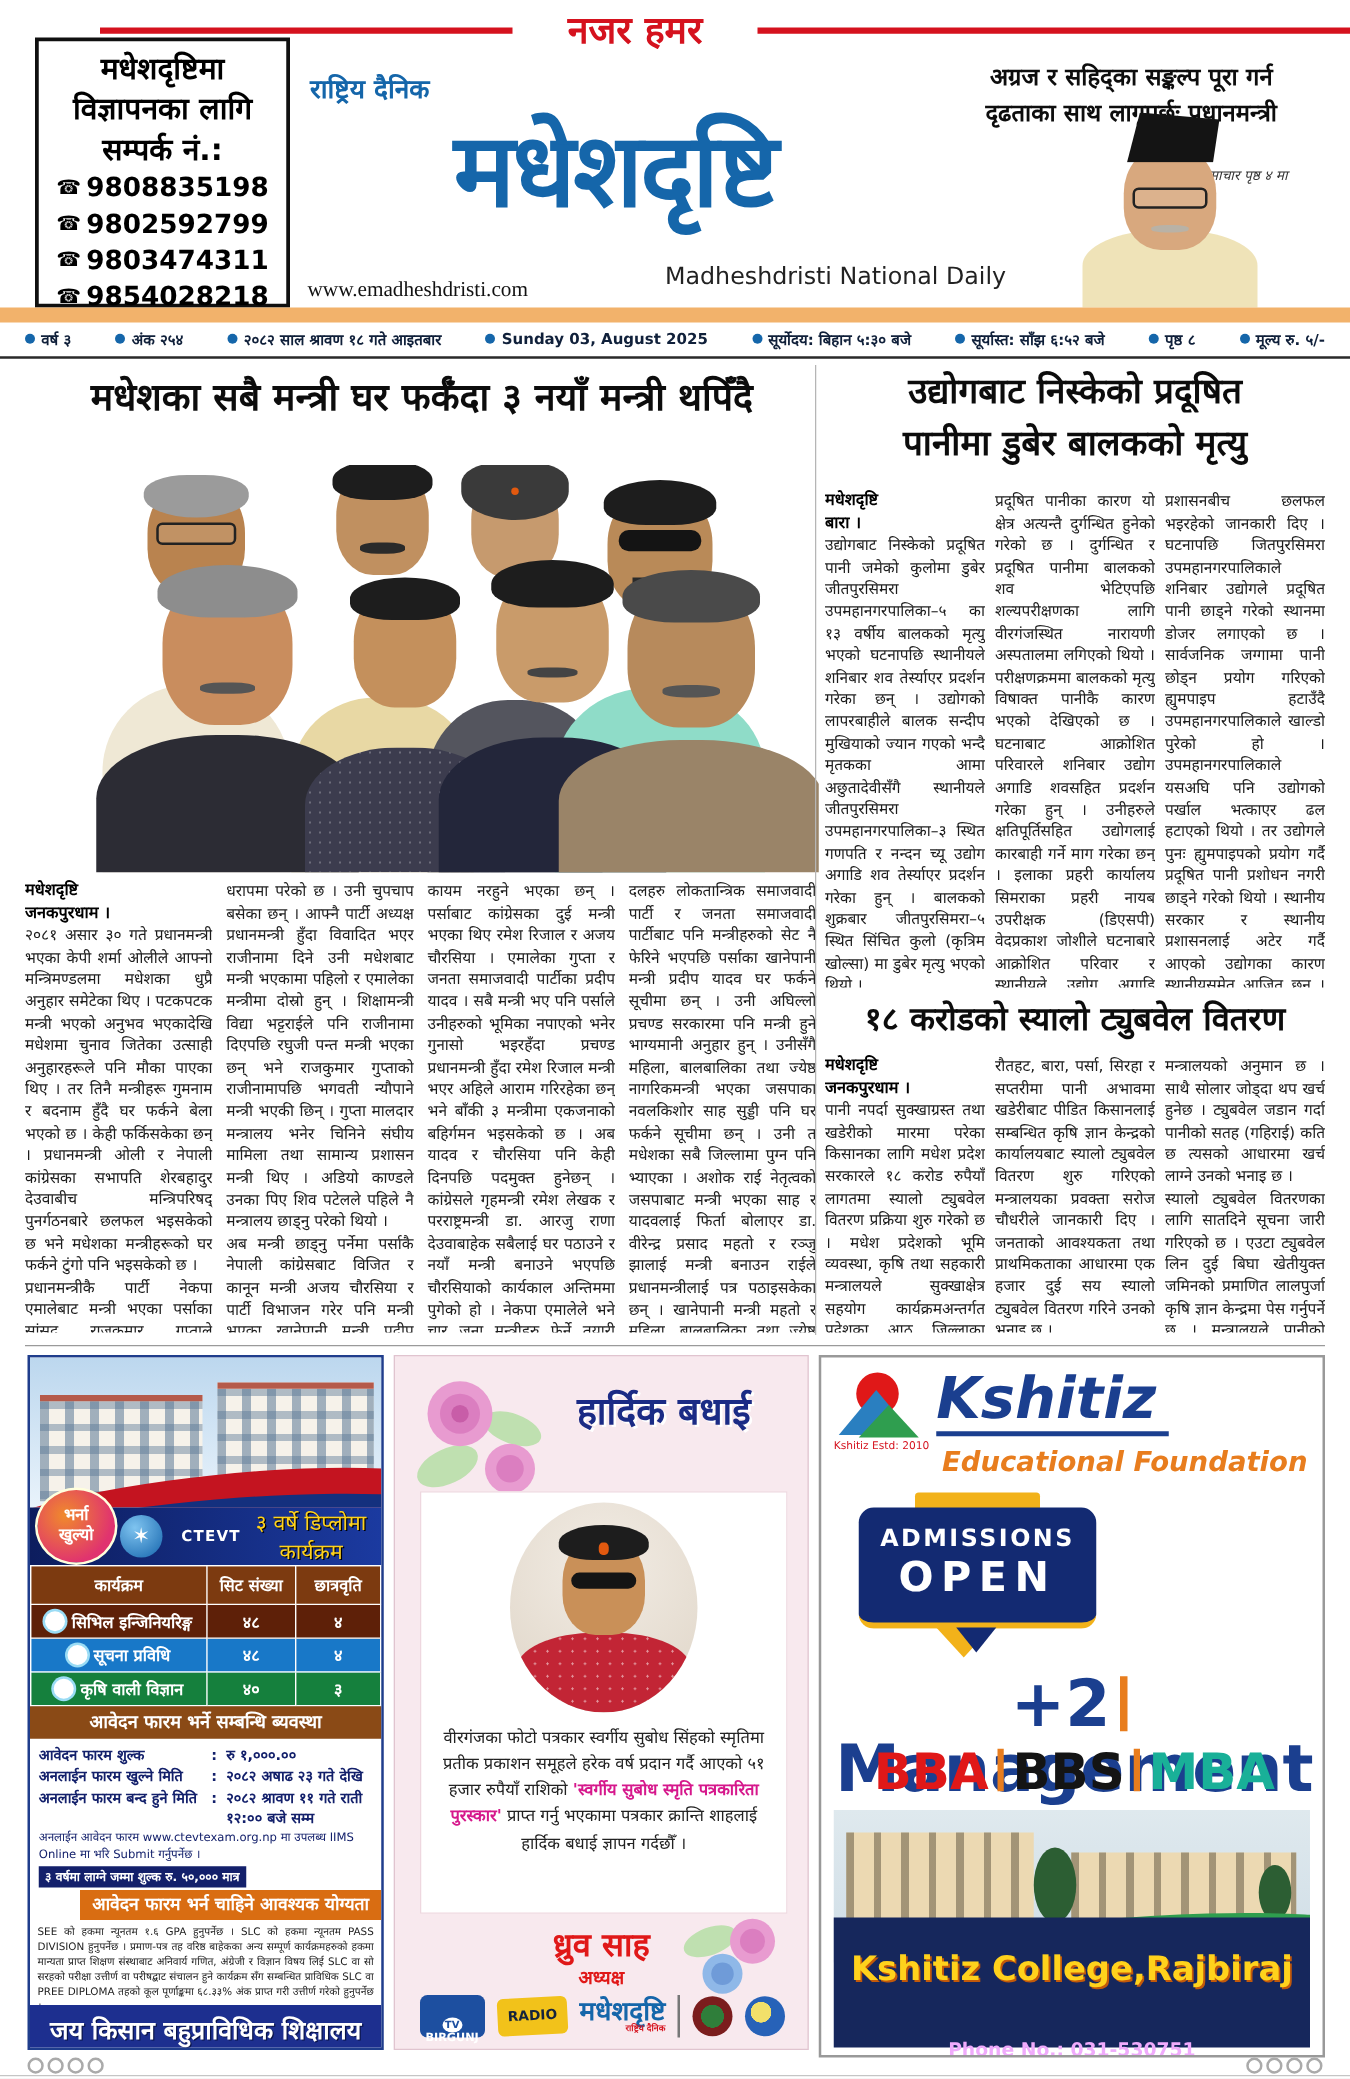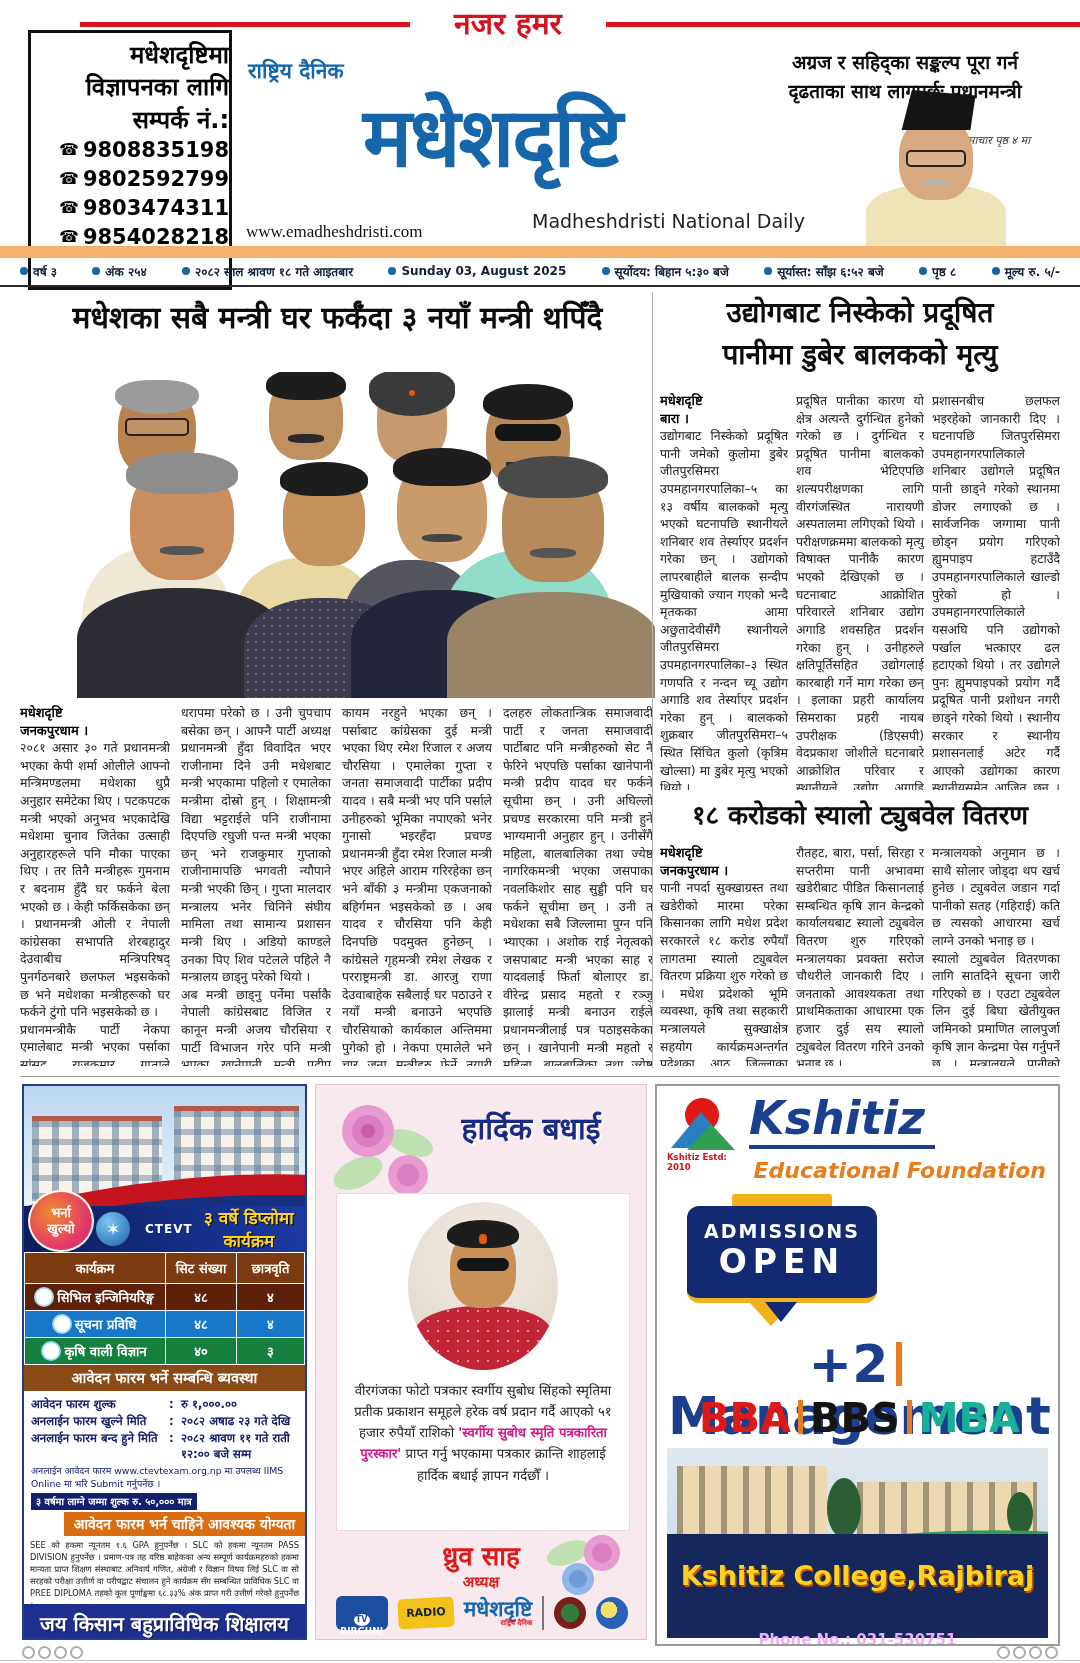--- a/index.html
+++ b/index.html
@@ -2,21 +2,21 @@
 <html><head>
 <meta charset="utf-8">
 <style>
   html,body{margin:0;padding:0;background:#e9e9e9;}
   #page{position:relative;width:1080px;height:1663px;background:#fff;margin:0 auto;overflow:hidden;
         font-family:"DejaVu Sans","Liberation Sans",sans-serif;color:#141414;}
   .abs{position:absolute;}
   
   .redline{position:absolute;height:5px;background:#d5121e;}
   #banner{position:absolute;left:408px;top:2px;width:200px;text-align:center;font-size:30px;font-weight:bold;color:#d5121e;}
-  #adbox{position:absolute;left:28px;top:30px;width:204px;height:260px;border:3px solid #101010;background:#fff;text-align:right;padding-top:6px;box-sizing:border-box;}
+  #adbox{position:absolute;left:28px;top:30px;width:204px;height:216px;border:3px solid #101010;background:#fff;text-align:center;padding-top:6px;box-sizing:border-box;}
   #adbox .t{font-size:24px;font-weight:bold;line-height:1.35;color:#000;}
   .phone-row{font-size:21px;font-weight:bold;color:#000;line-height:1.38;}
   .ph-ic{font-size:16px;vertical-align:2px;margin-right:4px;}
   #daily{position:absolute;left:248px;top:56px;font-size:21px;font-weight:bold;color:#1566aa;}
   #biglogo{position:absolute;left:212px;top:48px;width:560px;height:180px;font-size:82px;font-weight:bold;color:#1566aa;text-align:center;line-height:180px;letter-spacing:-2px;}
   #website{position:absolute;left:246px;top:222px;font-size:17px;font-family:"Liberation Serif",serif;color:#111;}
   #ensub{position:absolute;left:532px;top:210px;font-size:19px;color:#222;}
   #pmhead{position:absolute;left:752px;top:48px;width:306px;text-align:center;font-weight:bold;font-size:19px;line-height:1.55;color:#0d0d0d;}
   #pmnote{position:absolute;left:860px;top:132px;width:170px;text-align:right;font-size:11px;font-style:italic;color:#333;}
   
@@ -57,21 +57,21 @@
   #ct-photo{position:relative;height:120px;background:linear-gradient(#bcd7ee,#e9f3fb);overflow:hidden;}
   .bldg{position:absolute;background:#f6f2ea;border-top:5px solid #b55a4a;
         background-image:repeating-linear-gradient(90deg,rgba(90,120,150,.55) 0 7px,transparent 7px 20px),repeating-linear-gradient(rgba(90,120,150,.45) 0 6px,transparent 6px 18px);}
   .swooshR{position:absolute;left:-40px;bottom:-34px;width:380px;height:60px;background:#c41420;border-radius:50%;transform:rotate(-6deg);}
   .swooshB{position:absolute;left:-30px;bottom:-52px;width:400px;height:60px;background:#14307e;border-radius:50%;transform:rotate(-4deg);}
   #ct-band{position:relative;height:46px;background:linear-gradient(90deg,#0d1d5e,#1b3aa0);display:flex;align-items:center;}
   #ct-open{position:absolute;left:4px;top:-16px;width:62px;height:58px;border-radius:50%;background:radial-gradient(circle at 35% 35%,#f08a2c,#e0336f 70%);
            color:#fff;font-weight:bold;font-size:13px;line-height:1.2;display:flex;flex-direction:column;align-items:center;justify-content:center;z-index:3;border:2px solid #ffd;}
   #ct-logo{width:34px;height:34px;border-radius:50%;background:radial-gradient(circle at 35% 30%,#7fc4f0,#1565ad);margin-left:72px;color:#fff;font-size:17px;text-align:center;line-height:34px;flex:0 0 auto;}
   #ct-logotext{color:#fff;font-weight:bold;font-size:12px;margin-left:15px;letter-spacing:1px;}
-  #ct-title{flex:1;text-align:center;color:#ffd21c;font-weight:bold;font-size:17px;text-shadow:1px 1px 0 #000;}
+  #ct-title{flex:1;text-align:center;color:#ffd21c;font-weight:normal;font-size:17px;text-shadow:1px 1px 0 #000;}
   #ct-table{width:100%;border-collapse:collapse;}
   #ct-table td{border:1px solid #fff;color:#fff;font-weight:bold;text-align:center;font-size:13px;padding:0;}
   .ct-th td{background:#7c3a10;height:30px;font-size:14px;}
   .ct-r0 td{background:#5e2008;height:26px;}
   .ct-r1 td{background:#1878c8;height:26px;}
   .ct-r2 td{background:#15803d;height:26px;}
   .rowic{display:inline-block;width:16px;height:16px;border-radius:50%;background:#fff;vertical-align:-3px;margin-right:5px;box-shadow:0 0 0 2px #9adcf5;}
   .ct-sec1{height:26px;background:#8a4a16;color:#fff;font-weight:bold;font-size:14.5px;text-align:center;line-height:26px;}
   #ct-fees{padding:5px 7px 2px 7px;}
   .fee{display:flex;font-size:11.6px;font-weight:bold;color:#13206b;line-height:1.45;}
@@ -99,21 +99,21 @@
   #lg-md{font-size:21px;font-weight:bold;color:#1566aa;line-height:1;}
   #lg-md small{display:block;font-size:7px;color:#d5121e;text-align:right;}
   .lg-sep{width:2px;height:34px;background:#777;}
   .lg-circ{width:32px;height:32px;border-radius:50%;}
   
   #kshitiz{position:absolute;left:655px;top:1084px;width:405px;height:562px;background:#fff;border:2px solid #999;box-sizing:border-box;overflow:hidden;}
   #ks-logo{position:absolute;left:14px;top:12px;width:64px;height:64px;}
   #ks-sun{position:absolute;left:14px;top:0;width:34px;height:34px;border-radius:50%;background:#e01818;}
   #ks-mtn{position:absolute;left:0;top:14px;width:0;height:0;border-left:30px solid transparent;border-right:30px solid transparent;border-bottom:36px solid #2a7fc0;}
   #ks-mtn2{position:absolute;left:16px;top:26px;width:0;height:0;border-left:24px solid transparent;border-right:24px solid transparent;border-bottom:26px solid #2f9e4f;}
-  #ks-estd{position:absolute;left:10px;top:66px;width:80px;font-size:8.5px;font-weight:bold;color:#d5121e;line-height:1.2;}
+  #ks-estd{position:absolute;left:10px;top:66px;width:80px;font-size:8.5px;font-weight:normal;color:#d5121e;line-height:1.2;}
   #ks-brand{position:absolute;left:92px;top:6px;font-size:46px;font-weight:bold;font-style:italic;color:#1b3f8f;border-bottom:4px solid #1b3f8f;line-height:1.15;padding-right:10px;}
   #ks-found{position:absolute;right:12px;top:72px;font-size:22px;font-weight:bold;font-style:italic;color:#e87d1e;}
   #ks-badge{position:absolute;left:30px;top:108px;width:190px;height:142px;}
   #ks-tab{position:absolute;left:45px;top:0;width:100px;height:16px;background:#f2b21a;border-radius:3px;}
   #ks-box{position:absolute;left:0;top:12px;width:190px;height:92px;background:#132a72;border-radius:12px;border-bottom:5px solid #f2b21a;color:#fff;text-align:center;}
   #ks-adm{font-size:19px;font-weight:bold;letter-spacing:2px;margin-top:14px;}
   #ks-open{font-size:33px;font-weight:bold;letter-spacing:6px;}
   #ks-pt{position:absolute;left:62px;top:108px;width:0;height:0;border-left:22px solid transparent;border-right:22px solid transparent;border-top:24px solid #f2b21a;}
   #ks-pt2{position:absolute;left:78px;top:108px;width:0;height:0;border-left:16px solid transparent;border-right:16px solid transparent;border-top:20px solid #132a72;}
   #ks-plus2{position:absolute;left:0;top:252px;width:405px;text-align:center;font-weight:bold;color:#1b3f8f;font-size:52px;line-height:1.0;}

